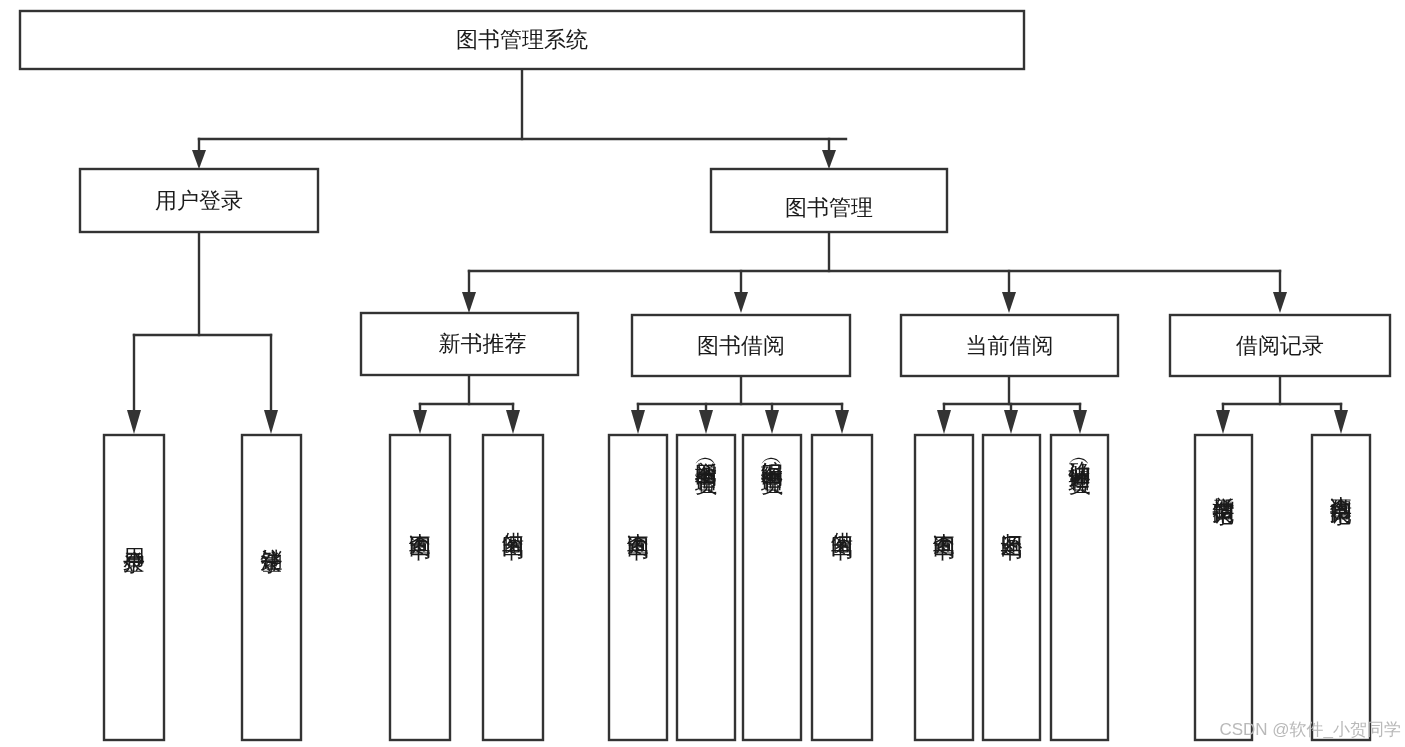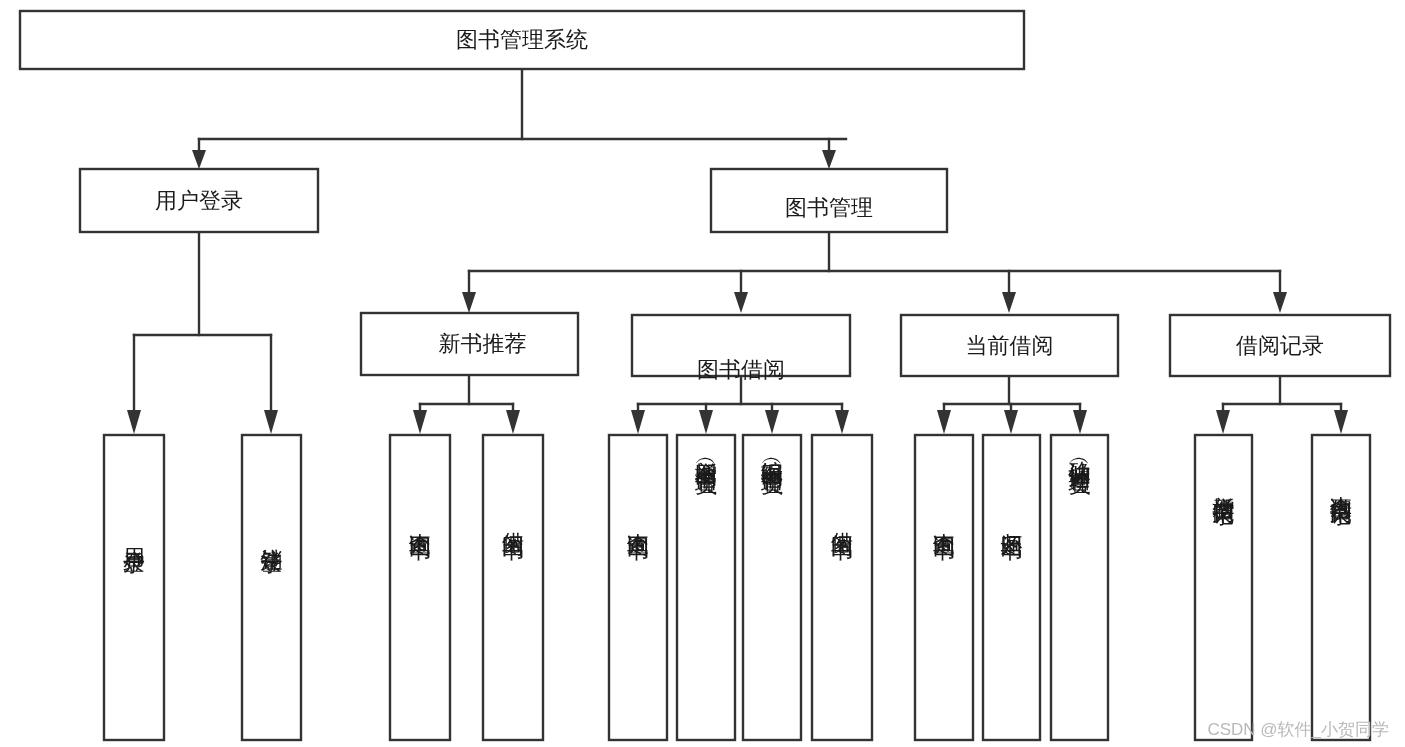--- a/index.html
+++ b/index.html
@@ -66,21 +66,21 @@
     border-radius: 26px;
   }
   .hlabel-text {
     font-family: "Liberation Sans", "DejaVu Sans", sans-serif;
     font-size: 22px;
     color: #1a1a1a;
     white-space: nowrap;
   }
   .watermark {
     position: absolute;
-    right: 16px;
+    right: 4px;
     bottom: 6px;
     font-family: "Liberation Sans", "DejaVu Sans", sans-serif;
     font-size: 17px;
     color: #b9b9b9;
     white-space: nowrap;
   }
 </style>
 </head>
 <body>
 
@@ -197,21 +197,21 @@
   <div class="hlabel-wrap" style="left:80px; top:169px; width:238px; height:63px;">
     <span class="hlabel-text">用户登录</span>
   </div>
   <div class="hlabel-wrap" style="left:711px; top:169px; width:236px; height:77px;">
     <span class="hlabel-text">图书管理</span>
   </div>
 
   <div class="hlabel-wrap" style="left:361px; top:313px; width:243px; height:62px;">
     <span class="hlabel-text">新书推荐</span>
   </div>
-  <div class="hlabel-wrap" style="left:632px; top:315px; width:218px; height:61px;margin-top:24px;">
+  <div class="hlabel-wrap" style="left:632px; top:315px; width:218px; height:61px;">
     <span class="hlabel-text">图书借阅</span>
   </div>
   <div class="hlabel-wrap" style="left:1170px; top:315px; width:220px; height:61px;">
     <span class="hlabel-text">借阅记录</span>
   </div>
   <div class="hlabel-wrap" style="left:901px; top:315px; width:217px; height:61px;">
     <span class="hlabel-text">当前借阅</span>
   </div>
 
   <div class="vlabel-wrap" style="left:104px; top:530px; width:60px; height:210px;">

